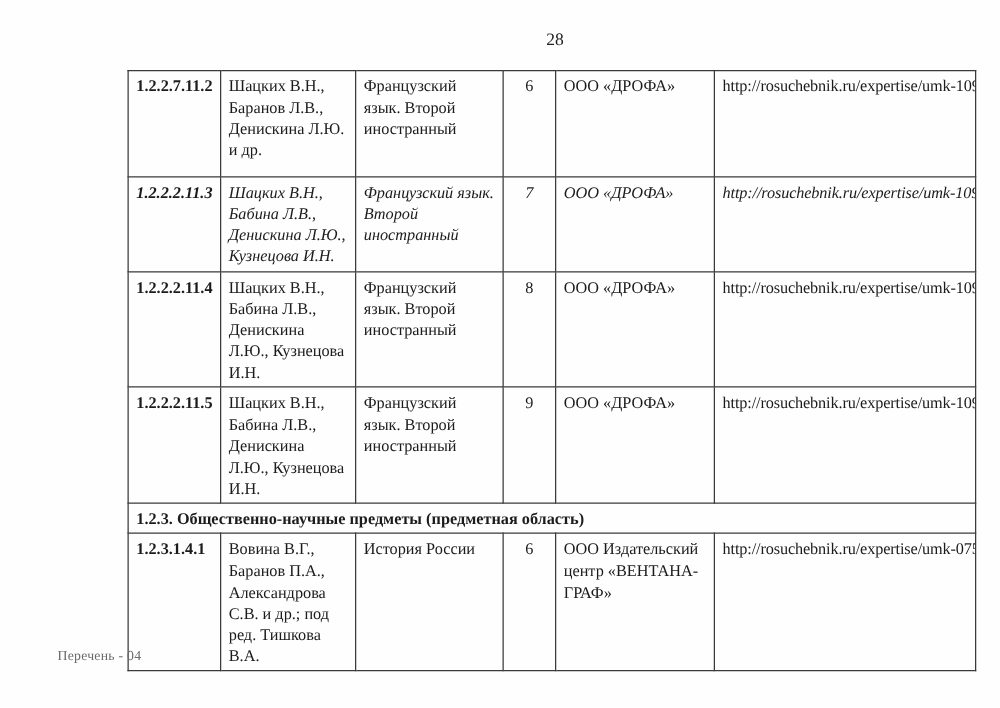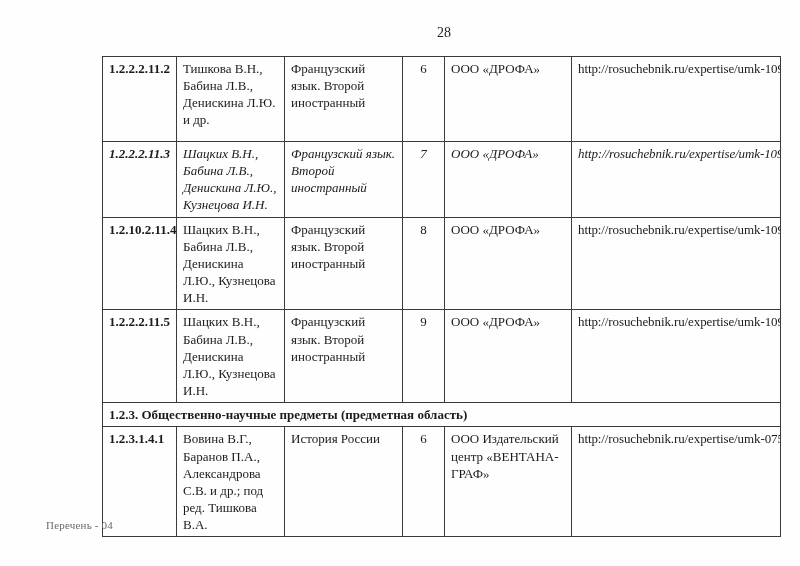--- a/index.html
+++ b/index.html
@@ -80,37 +80,37 @@
     <colgroup>
       <col style="width:74px">
       <col style="width:108px">
       <col style="width:118px">
       <col style="width:42px">
       <col style="width:127px">
       <col style="width:209px">
     </colgroup>
     <tbody id="table-body">
         <tr class="r0">
-          <td class="cell-code">1.2.2.2.11.2</td>
-          <td class="cell-authors">Тишкова В.Н., Бабина Л.В., Денискина Л.Ю. и др.</td>
+          <td class="cell-code">1.2.2.7.11.2</td>
+          <td class="cell-authors">Шацких В.Н., Баранов Л.В., Денискина Л.Ю. и др.</td>
           <td class="cell-title">Французский язык. Второй иностранный</td>
           <td class="cell-grade">6</td>
           <td class="cell-publisher">ООО «ДРОФА»</td>
           <td class="cell-url">http://rosuchebnik.ru/expertise/umk-109</td>
         </tr>
         <tr class="r1">
           <td class="cell-code">1.2.2.2.11.3</td>
           <td class="cell-authors">Шацких В.Н., Бабина Л.В., Денискина Л.Ю., Кузнецова И.Н.</td>
           <td class="cell-title">Французский язык. Второй иностранный</td>
           <td class="cell-grade">7</td>
           <td class="cell-publisher">ООО «ДРОФА»</td>
           <td class="cell-url">http://rosuchebnik.ru/expertise/umk-109</td>
         </tr>
         <tr class="r2">
-          <td class="cell-code">1.2.10.2.11.4</td>
+          <td class="cell-code">1.2.2.2.11.4</td>
           <td class="cell-authors">Шацких В.Н., Бабина Л.В., Денискина Л.Ю., Кузнецова И.Н.</td>
           <td class="cell-title">Французский язык. Второй иностранный</td>
           <td class="cell-grade">8</td>
           <td class="cell-publisher">ООО «ДРОФА»</td>
           <td class="cell-url">http://rosuchebnik.ru/expertise/umk-109</td>
         </tr>
         <tr class="r3">
           <td class="cell-code">1.2.2.2.11.5</td>
           <td class="cell-authors">Шацких В.Н., Бабина Л.В., Денискина Л.Ю., Кузнецова И.Н.</td>
           <td class="cell-title">Французский язык. Второй иностранный</td>

